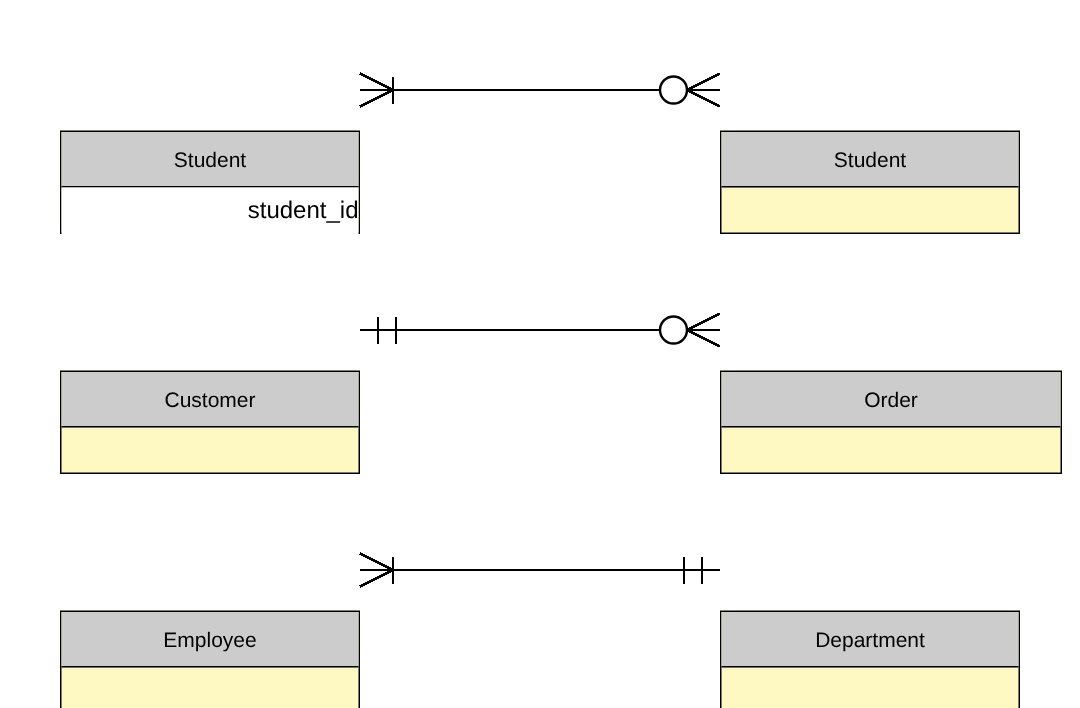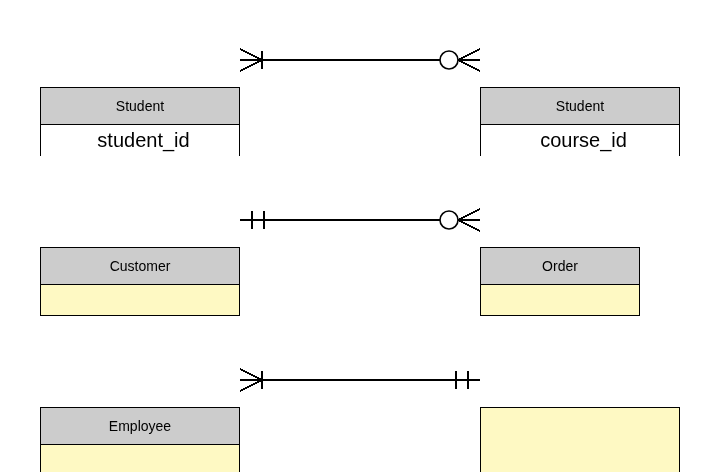--- a/index.html
+++ b/index.html
@@ -41,23 +41,23 @@
     font-size: 14px;
     color: #000000;
     overflow: hidden;
     white-space: nowrap;
   }
   .entity-body {
     height: 31px;
     line-height: 31px;
     box-sizing: border-box;
     background: #ffffff;
-    font-size: 20px;
+    font-size: 16px;
     padding-left: 7px;
-    text-align: center;
+    text-align: right;
     color: #000000;
     overflow: hidden;
     white-space: nowrap;
   }
   svg.connectors {
     position: absolute;
     left: 0;
     top: 0;
     width: 720px;
     height: 472px;
@@ -80,36 +80,36 @@
 
 <div id="canvas">
 
   <div class="entity" id="entity-0" style="left: 40px; top: 41px; width: 200px; height: 69px;">
     <div class="entity-header">Student</div>
     <div class="entity-body">student_id</div>
   </div>
 
   <div class="entity" id="entity-1" style="left: 480px; top: 41px; width: 200px; height: 69px;">
     <div class="entity-header">Student</div>
-    <div class="entity-body">course_id</div>
   </div>
 
   <div class="entity" id="entity-2" style="left: 40px; top: 201px; width: 200px; height: 69px;">
     <div class="entity-header">Customer</div>
   </div>
 
-  <div class="entity" id="entity-3" style="left: 480px; top: 201px; width: 160px; height: 69px;">
+  <div class="entity" id="entity-3" style="left: 480px; top: 201px; width: 228px; height: 69px;">
     <div class="entity-header">Order</div>
   </div>
 
   <div class="entity" id="entity-4" style="left: 40px; top: 361px; width: 200px; height: 69px;">
     <div class="entity-header">Employee</div>
   </div>
 
   <div class="entity" id="entity-5" style="left: 480px; top: 361px; width: 200px; height: 69px;">
+    <div class="entity-header">Department</div>
   </div>
 
   <svg class="connectors" id="connector-layer" viewBox="0 0 720 472" width="720" height="472">
       <line x1="240" y1="49" x2="262" y2="60"></line>
       <line x1="240" y1="60" x2="262" y2="60"></line>
       <line x1="240" y1="71" x2="262" y2="60"></line>
       <line x1="262" y1="51" x2="262" y2="69"></line>
       <line x1="480" y1="49" x2="458" y2="60"></line>
       <line x1="480" y1="60" x2="458" y2="60"></line>
       <line x1="480" y1="71" x2="458" y2="60"></line>

